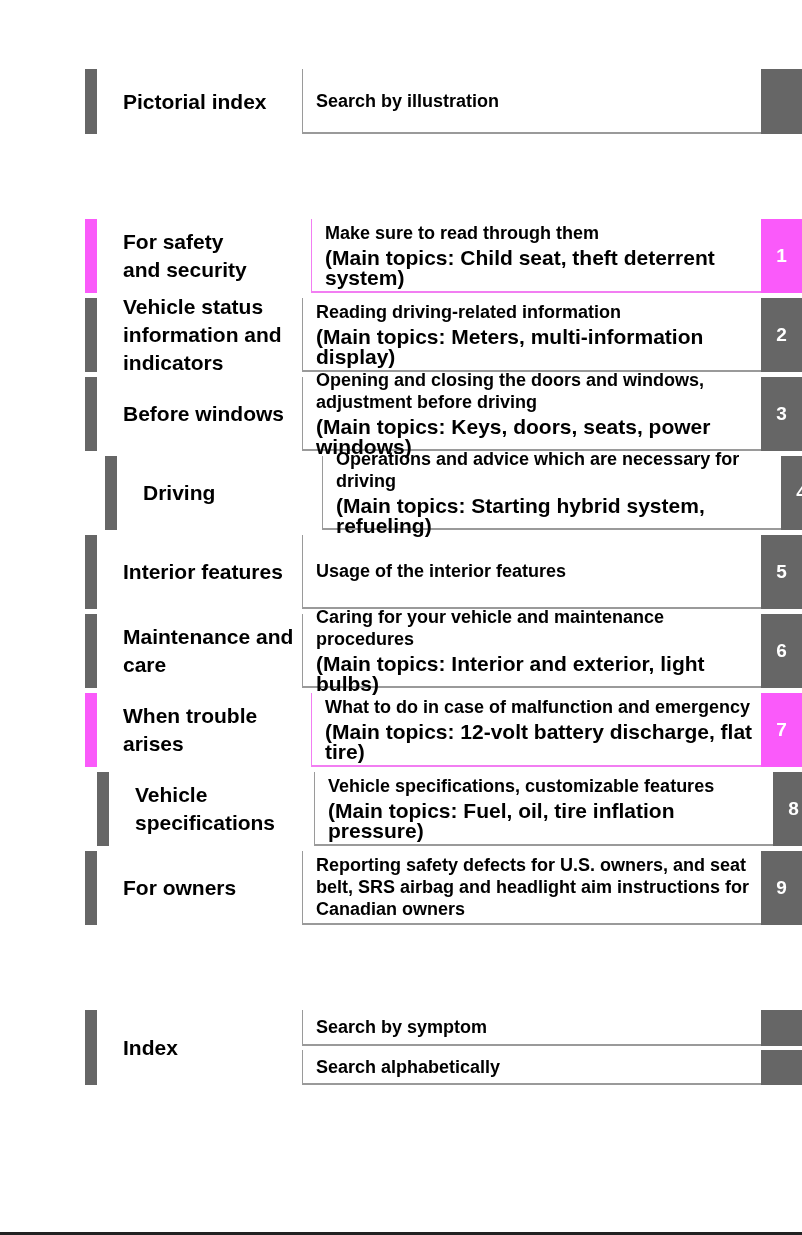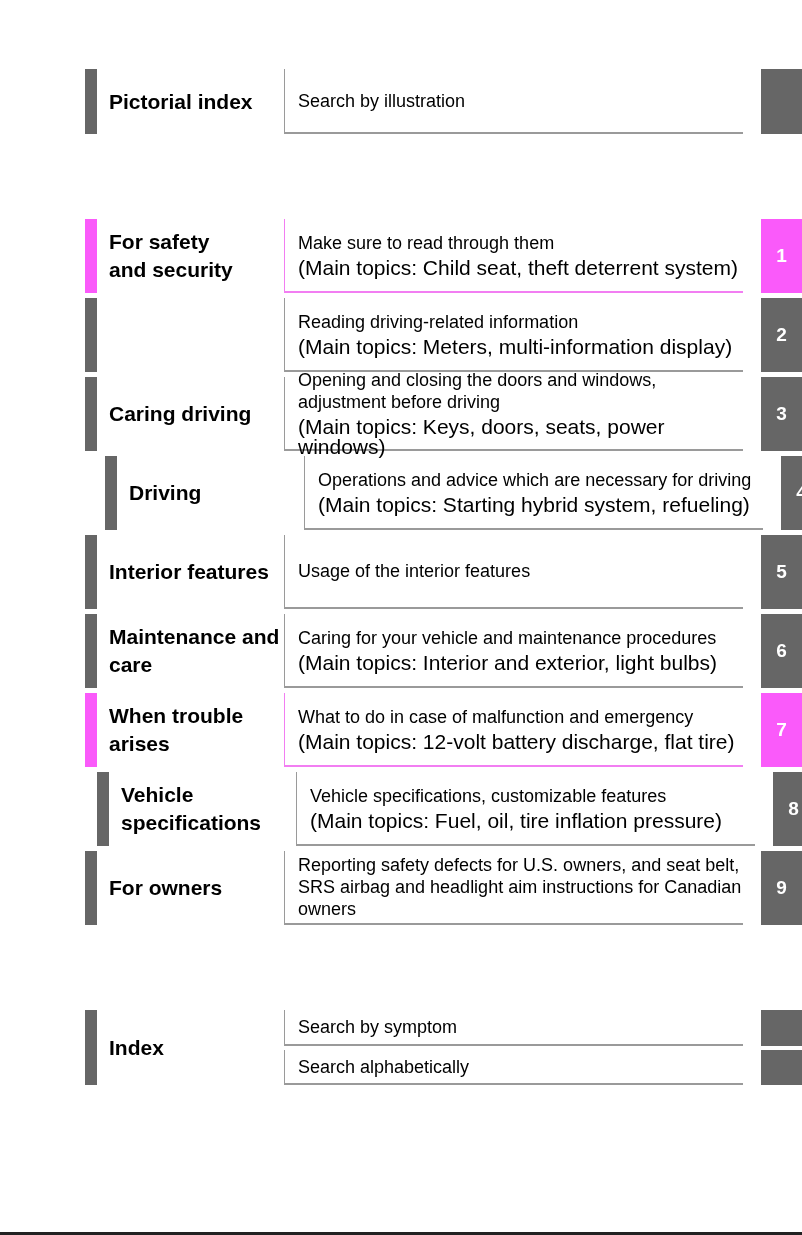--- a/index.html
+++ b/index.html
@@ -1,25 +1,25 @@
 <!DOCTYPE html>
 <html><head>
 <meta charset="utf-8">
 <style>
   html, body { margin:0; padding:0; background:#fff; }
   body { width:802px; height:1235px; position:relative; overflow:hidden;
          font-family:"Liberation Sans", sans-serif; color:#000; }
   .row { position:absolute; left:0; width:802px; }
   .bar { position:absolute; left:85px; top:0; width:12px; height:100%; }
-  .title { position:absolute; left:109px; top:0; height:100%; width:190px;
+  .title { position:absolute; left:123px; top:0; height:100%; width:190px;
            display:flex; align-items:center; font-weight:bold; font-size:21px; line-height:28px; }
-  .box { position:absolute; left:284px; top:0; width:459px; height:100%;
+  .box { position:absolute; left:302px; top:0; width:459px; height:100%;
          border-left:1px solid #9a9a9a; border-bottom:2px solid #9a9a9a; box-sizing:border-box;
-         padding-left:13px; display:flex; flex-direction:column; justify-content:center; }
-  .box.pink { border-color:#f27ef2; }
+         padding-left:13px; display:flex; flex-direction:column; justify-content:center;font-weight:bold; }
+  .box.pink { border-color:#f27ef2;margin-left:9px; }
   .desc { font-size:18px; line-height:22px; }
   .topics { font-size:21px; line-height:20px; margin-top:4px; }
   .tab { position:absolute; left:761px; top:0; width:41px; height:100%;
          color:#fff; font-weight:bold; font-size:19px; display:flex; align-items:center; justify-content:center; }
   .gray { background:#666666; }
   .pinkbg { background:#fa5afa; }
   .footer-line { position:absolute; left:0; top:1232px; width:802px; height:3px; background:#222; }
 </style>
 </head>
 <body>
@@ -39,29 +39,30 @@
       <div class="title" style="white-space:pre-line">For safety
 and security</div>
       <div class="box pink">
         <div class="desc">Make sure to read through them</div>
         <div class="topics">(Main topics: Child seat, theft deterrent system)</div>
       </div>
       <div class="tab pinkbg">1</div>
     </div>
     <div class="row" style="top: 298px; height: 74px;">
       <div class="bar gray"></div>
+      <div class="title" style="white-space:pre-line">Vehicle status information and indicators</div>
       <div class="box">
         <div class="desc">Reading driving-related information</div>
         <div class="topics">(Main topics: Meters, multi-information display)</div>
       </div>
       <div class="tab gray">2</div>
     </div>
     <div class="row" style="top: 377px; height: 74px;">
       <div class="bar gray"></div>
-      <div class="title" style="white-space:pre-line">Caring driving</div>
+      <div class="title" style="white-space:pre-line">Before windows</div>
       <div class="box">
         <div class="desc">Opening and closing the doors and windows, adjustment before driving</div>
         <div class="topics">(Main topics: Keys, doors, seats, power windows)</div>
       </div>
       <div class="tab gray">3</div>
     </div>
     <div class="row" style="top: 456px; height: 74px; margin-left: 20px;">
       <div class="bar gray"></div>
       <div class="title" style="white-space:pre-line">Driving</div>
       <div class="box">

